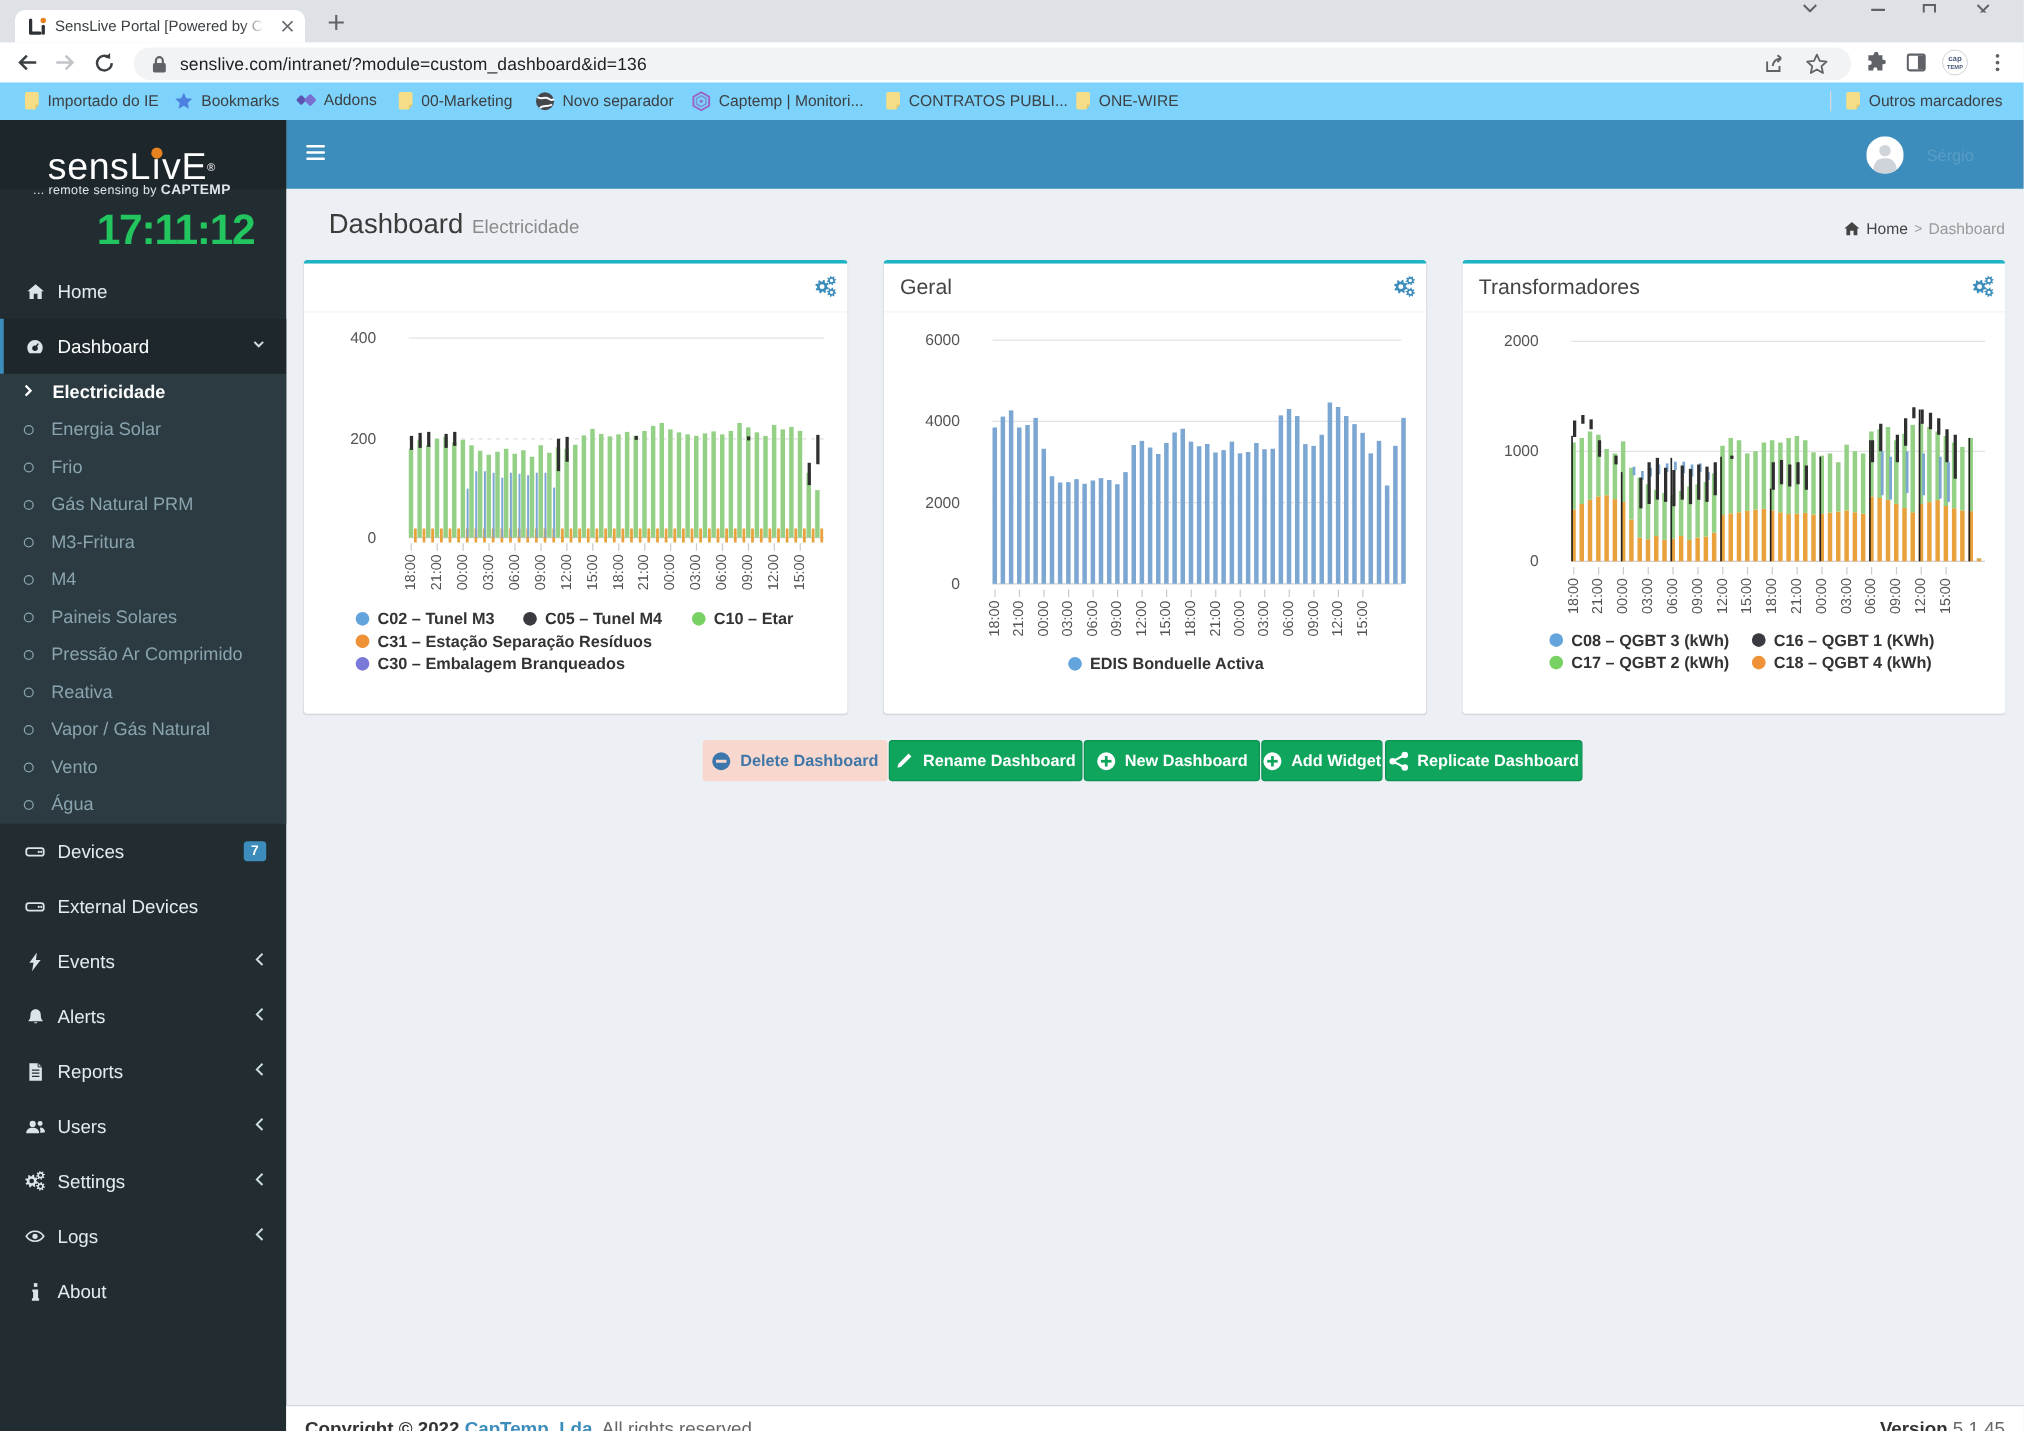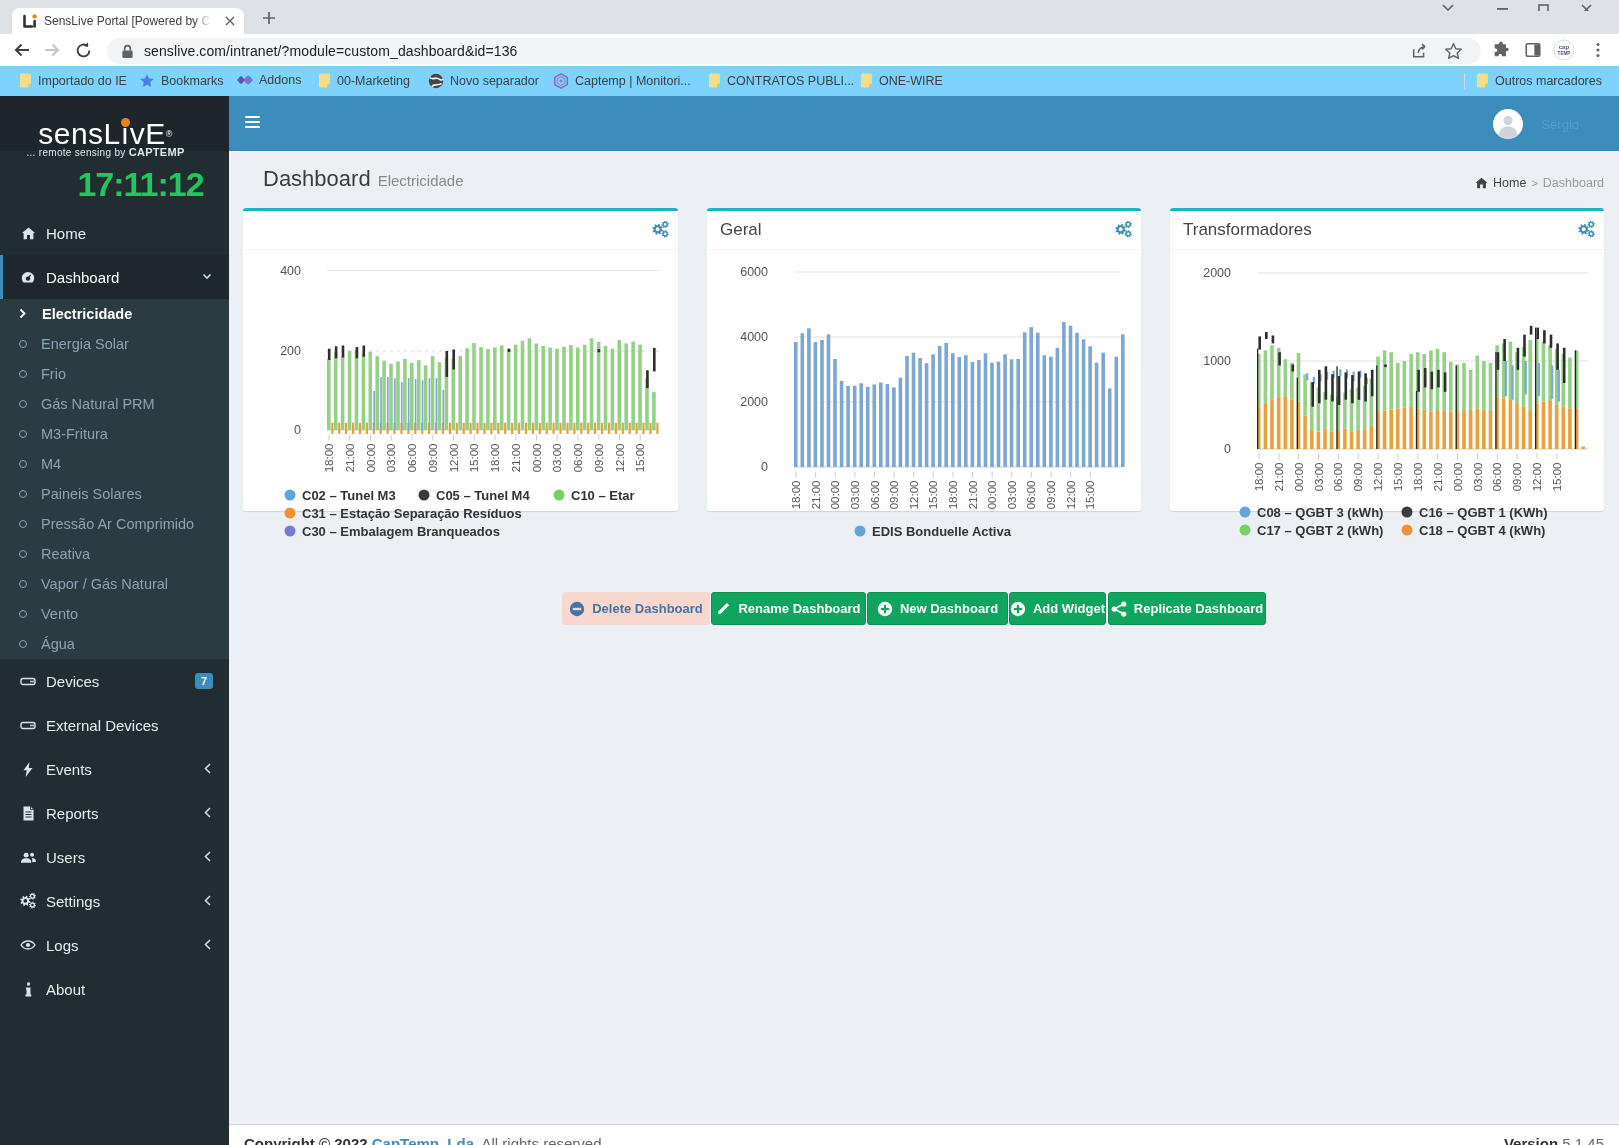--- a/index.html
+++ b/index.html
@@ -52,21 +52,21 @@
 #navuser { position:absolute; right:40px; top:21px; color:rgba(255,255,255,0.14); font-size:13px; }
 
 #content { position:absolute; left:229px; top:55px; width:1390px; height:994px; }
 #pghead { position:absolute; left:15px; top:15px;margin-left:19px; }
 #pghead .h1 { font-size:22px; color:#3b3b3b; display:inline-block; }
 #pghead .sub { font-size:15px; color:#8a8a8a; margin-left:7px; }
 #crumb { position:absolute; right:15px; top:25px; font-size:12.5px; color:#444; display:flex; align-items:center; gap:5px; }
 #crumb .gt { color:#9a9a9a; font-size:11px; }
 #crumb .cur { color:#999; }
 
-.box { position:absolute; top:57px; width:435px; height:303px; background:#fff; border-top:3px solid #20b3c6; border-radius:3px; box-shadow:0 1px 1px rgba(0,0,0,0.12); }
+.box { position:absolute; top:57px; width:435px; height:363px; background:#fff; border-top:3px solid #20b3c6; border-radius:3px; box-shadow:0 1px 1px rgba(0,0,0,0.12); }
 .boxhead { position:relative; height:39px; border-bottom:1px solid #f4f4f4; }
 .boxhead .btitle { position:absolute; left:13px; top:9px; font-size:17px; color:#444; }
 .boxhead .bgear { position:absolute; right:9px; top:10px; }
 .boxbody { position:relative; }
 
 #btnrow { position:absolute; top:441px; left:0; width:100%; height:33px; }
 .btn { position:absolute; top:0; height:33px; border-radius:3px; display:flex; align-items:center; justify-content:center; gap:7px; font-size:13px; font-weight:bold; color:#fff; white-space:nowrap; }
 .btn.green { background:#0fa55c; border:1px solid #0d9152; }
 #btn-del { background:#f8d8ce; color:#3f76a8; }
 
@@ -332,20 +332,32 @@
             </span>
             <span class="mtext">External Devices</span>
           </div>
           <div class="mitem">
             <span class="mic">
               <svg width="12" height="15" viewBox="0 0 10 15">
                 <path d="M6.5 0 L0.5 8.2 L3.8 8.2 L2.6 15 L9.5 6 L5.8 6 Z" fill="currentColor"></path>
               </svg>
             </span>
             <span class="mtext">Events</span>
+            <span class="chev"><svg width="10" height="12" viewBox="0 0 10 12">
+                <path d="M7 1.5 L2.5 6 L7 10.5" fill="none" stroke="currentColor" stroke-width="1.6"></path>
+              </svg></span>
+          </div>
+          <div class="mitem">
+            <span class="mic">
+              <svg width="15" height="15" viewBox="0 0 16 16">
+                <path d="M8 1.5 C5.2 1.5 3.6 3.6 3.6 6.5 C3.6 10 2.2 11 1.6 11.7 L14.4 11.7 C13.8 11 12.4 10 12.4 6.5 C12.4 3.6 10.8 1.5 8 1.5 Z" fill="currentColor"></path>
+                <path d="M6.5 12.5 A1.6 1.6 0 0 0 9.5 12.5 Z" fill="currentColor"></path>
+              </svg>
+            </span>
+            <span class="mtext">Alerts</span>
             <span class="chev"><svg width="10" height="12" viewBox="0 0 10 12">
                 <path d="M7 1.5 L2.5 6 L7 10.5" fill="none" stroke="currentColor" stroke-width="1.6"></path>
               </svg></span>
           </div>
           <div class="mitem">
             <span class="mic">
               <svg width="13" height="15" viewBox="0 0 12 15">
                 <path d="M1 0.5 L8 0.5 L11 3.5 L11 14.5 L1 14.5 Z" fill="currentColor"></path>
                 <path d="M8 0.5 L8 3.5 L11 3.5" fill="none" stroke="#222d32" stroke-width="0.8"></path>
                 <g stroke="#222d32" stroke-width="1">

